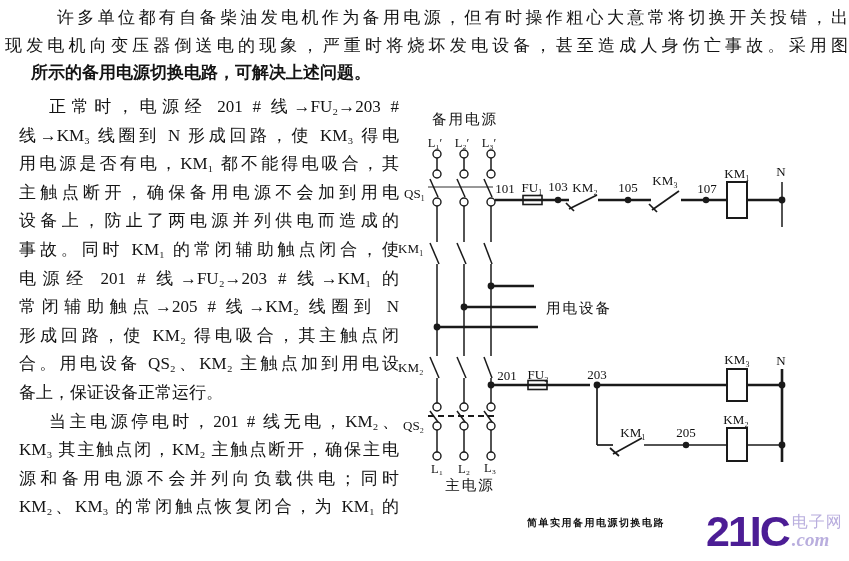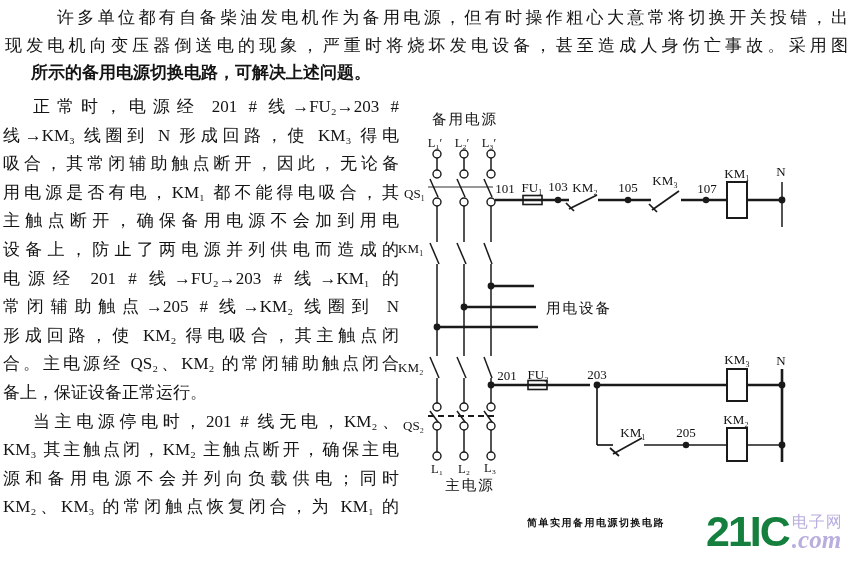--- a/index.html
+++ b/index.html
@@ -11,21 +11,21 @@
   
   .intro {
     position:absolute; left:5px; top:4px; width:843px;
     font-size:17px; line-height:27.6px;
   }
   .bodycol {
     position:absolute; left:3px; top:93px; width:396px;
     font-size:17px; line-height:28.6px;
   }
   .tline { text-align:justify; text-align-last:justify; height:27.6px; }
-  .bodycol .tline { height:28.6px; }
+  .bodycol .tline { height:28.6px;margin-left:16px; }
   .tline.indent-lg { padding-left:52px; }
   .tline.indent-sm { padding-left:30px; }
   .tline.no-just   { text-align-last:left; }
   .tline.indent-md { padding-left:26px; text-align-last:left;font-weight:bold; }
   
   svg.diagram { position:absolute; left:0; top:0; }
   .w1 { stroke:#1a1a1a; stroke-width:1.5; fill:none; }
   .w2 { stroke:#1a1a1a; stroke-width:2.6; fill:none; }
   .w3 { stroke:#1a1a1a; stroke-width:1.7; fill:none; }
   .thin { stroke:#1a1a1a; stroke-width:0.9; fill:none; }
@@ -38,49 +38,49 @@
   text.small  { font-family:"Liberation Serif", serif; font-size:12.5px; fill:#111; }
   text.cn     { font-family:"Liberation Serif", serif; font-size:14.5px; fill:#111; letter-spacing:2px; }
   
   .caption {
     position:absolute; left:527px; top:516px;
     font-size:10px; letter-spacing:1.5px; font-weight:600; z-index:3;
   }
   .logo { position:absolute; left:706px; top:510px; display:flex; align-items:flex-start; z-index:2; }
   .logo .brand {
     font-family:"Liberation Sans", sans-serif; font-weight:bold;
-    font-size:43px; line-height:42px; letter-spacing:-2px; color:#15803d;
+    font-size:43px; line-height:42px; letter-spacing:-2px; color:#4c1d95;
   }
   .logo .right { margin-left:3px; margin-top:3px; color:#b9aede; }
   .logo .site { display:block; font-size:16px; font-weight:normal; letter-spacing:1px; line-height:18px; }
   .logo .domain {
     display:block; font-family:"Liberation Serif", serif; font-style:italic;
-    font-weight:bold; font-size:25px; line-height:20px; margin-top:-1px;
+    font-weight:bold; font-size:19px; line-height:20px; margin-top:-1px;
   }
 </style>
 </head>
 <body>
 
 <div class="intro">
   <div class="tline indent-lg">许多单位都有自备柴油发电机作为备用电源，但有时操作粗心大意常将切换开关投错，出</div>
   <div class="tline">现发电机向变压器倒送电的现象，严重时将烧坏发电设备，甚至造成人身伤亡事故。采用图</div>
   <div class="tline indent-md">所示的备用电源切换电路，可解决上述问题。</div>
 </div>
 
 <div class="bodycol">
   <div class="tline indent-sm">正常时，电源经 201 # 线→FU₂→203 #</div>
   <div class="tline">线→KM₃ 线圈到 N 形成回路，使 KM₃ 得电</div>
-  <div class="tline">吸合，其常闭辅助触点断开，因此，无论备</div>
   <div class="tline">用电源是否有电，KM₁ 都不能得电吸合，其</div>
   <div class="tline">主触点断开，确保备用电源不会加到用电</div>
   <div class="tline">设备上，防止了两电源并列供电而造成的</div>
+  <div class="tline">事故。同时 KM₁ 的常闭辅助触点闭合，使</div>
   <div class="tline">电源经 201 # 线→FU₂→203 # 线→KM₁ 的</div>
   <div class="tline">常闭辅助触点→205 # 线→KM₂ 线圈到 N</div>
   <div class="tline">形成回路，使 KM₂ 得电吸合，其主触点闭</div>
-  <div class="tline">合。主电源经 QS₂、KM₂ 的常闭辅助触点闭合</div>
+  <div class="tline">合。用电设备 QS₂、KM₂ 主触点加到用电设</div>
   <div class="tline no-just">备上，保证设备正常运行。</div>
   <div class="tline indent-sm">当主电源停电时，201 # 线无电，KM₂、</div>
   <div class="tline">KM₃ 其主触点闭，KM₂ 主触点断开，确保主电</div>
   <div class="tline">源和备用电源不会并列向负载供电；同时</div>
   <div class="tline">KM₂、KM₃ 的常闭触点恢复闭合，为 KM₁ 的</div>
 </div>
 
 <svg class="diagram" width="849" height="561" viewBox="0 0 849 561">
 
   <g>

